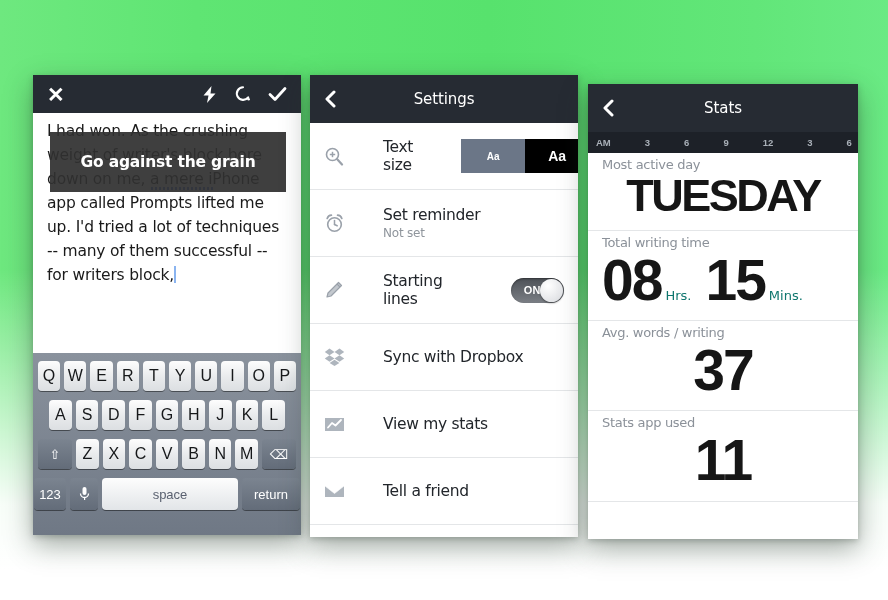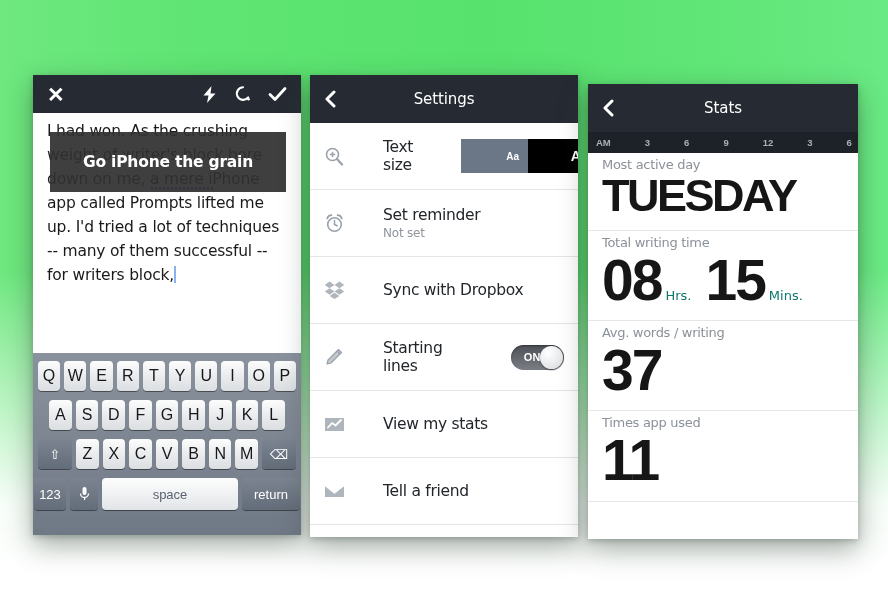--- a/index.html
+++ b/index.html
@@ -171,27 +171,26 @@
     font-family: "DejaVu Sans", sans-serif;
     font-size: 12px; color: #8f959c;
     margin-left: 5px; margin-top: 2px;
     letter-spacing: -0.2px;
   }
   .slabel-wrap { display: flex; flex-direction: column; justify-content: center; }
   .srow .grow { flex: 1; }
 
   .seg { display: flex; }
   .seg div {
-    width: 31px; height: 34px;
+    width: 64px; height: 34px;
     display: flex; align-items: center; justify-content: center;
     color: #fff;
     background: #6b7687;
     font-family: "Liberation Sans", sans-serif;
     font-weight: 600;
-    padding-left: 36px;
   }
   .seg div.s1 { font-size: 10px; }
   .seg div.s2 { font-size: 14px; background: #000; }
   .seg div.s3 { font-size: 18px; }
 
   .toggle {
     width: 66px; height: 25px; border-radius: 13px;
     background: linear-gradient(to bottom, #4d5157, #7b7f85);
     position: relative; display: flex; align-items: center;
     box-shadow: inset 0 1px 2px rgba(0,0,0,0.4);
@@ -238,20 +237,21 @@
     font-size: 13px; color: #8b9199;
     letter-spacing: -0.3px;
     margin-bottom: 1px;
   }
   .stat-value {
     font-family: "Liberation Sans", sans-serif;
     font-weight: bold;
     color: #161616;
     letter-spacing: -2px;
     line-height: 1.04;
+    text-align: center;
   }
   .v-day { font-size: 45px; letter-spacing: -2.5px; }
   .v-num { font-size: 57px; }
   .time-row { display: flex; align-items: baseline; }
   .unit {
     font-family: "DejaVu Sans", sans-serif;
     font-size: 13px; color: #0f766e;
     font-weight: normal; letter-spacing: 0;
     margin-left: 4px; margin-right: 14px;
   }
@@ -284,21 +284,21 @@
         <svg width="19" height="18" viewBox="0 0 19 18">
             <path d="M2 9.5 L7 14.5 L17 3.5" stroke="#ffffff" stroke-width="2.8" fill="none" stroke-linecap="round" stroke-linejoin="round"></path>
           </svg>
       </span>
     </div>
 
     <div class="editor-body">
       <div class="doc-text"><span>I had won. As the crushing weight of writer's block bore down on me, a mere iPhone app called Prompts lifted me up. I'd tried a lot of techniques -- many of them successful -- for writers block,</span><span class="caret"></span></div>
       <div class="squiggle"></div>
       <div class="prompt-overlay">
-        <span>Go iPhone the grain</span>
+        <span>Go against the grain</span>
       </div>
     </div>
 
     <div class="keyboard">
       <div class="krow r1">
         <div class="key">Q</div>
         <div class="key">W</div>
         <div class="key">E</div>
         <div class="key">R</div>
         <div class="key">T</div>
@@ -385,44 +385,44 @@
         </svg>
       </span>
       <span class="slabel-wrap">
         <span class="slabel">Set reminder</span>
         <span class="ssub">Not set</span>
       </span>
     </div>
 
     <div class="srow">
       <span class="sicon">
+        <svg width="20" height="20" viewBox="0 0 20 20">
+          <path d="M14.5 2.5 L17.5 5.5 L7 16 L3 17 L4 13 Z" fill="#c3c8ce" stroke="#9aa1aa" stroke-width="1.2" stroke-linejoin="round"></path>
+          <line x1="13" y1="4" x2="16" y2="7" stroke="#9aa1aa" stroke-width="1.1"></line>
+        </svg>
+      </span>
+      <span class="slabel">Starting lines</span>
+      <span class="grow"></span>
+      <div class="toggle">
+        <span class="tlabel">ON</span>
+        <span class="knob"></span>
+      </div>
+    </div>
+
+    <div class="srow">
+      <span class="sicon">
         <svg width="21" height="20" viewBox="0 0 21 20">
           <path d="M5.5 1.5 L0.8 5 L5.5 8.3 L10.5 5 Z" fill="#aeb5bd"></path>
           <path d="M15.5 1.5 L20.2 5 L15.5 8.3 L10.5 5 Z" fill="#aeb5bd"></path>
           <path d="M0.8 11.5 L5.5 8.3 L10.5 11.5 L5.5 14.8 Z" fill="#aeb5bd"></path>
           <path d="M20.2 11.5 L15.5 8.3 L10.5 11.5 L15.5 14.8 Z" fill="#aeb5bd"></path>
           <path d="M5.6 15.9 L10.5 12.8 L15.4 15.9 L10.5 19 Z" fill="#aeb5bd"></path>
         </svg>
       </span>
       <span class="slabel">Sync with Dropbox</span>
-    </div>
-
-    <div class="srow">
-      <span class="sicon">
-        <svg width="20" height="20" viewBox="0 0 20 20">
-          <path d="M14.5 2.5 L17.5 5.5 L7 16 L3 17 L4 13 Z" fill="#c3c8ce" stroke="#9aa1aa" stroke-width="1.2" stroke-linejoin="round"></path>
-          <line x1="13" y1="4" x2="16" y2="7" stroke="#9aa1aa" stroke-width="1.1"></line>
-        </svg>
-      </span>
-      <span class="slabel">Starting lines</span>
-      <span class="grow"></span>
-      <div class="toggle">
-        <span class="tlabel">ON</span>
-        <span class="knob"></span>
-      </div>
     </div>
 
     <div class="srow">
       <span class="sicon">
         <svg width="21" height="17" viewBox="0 0 21 17">
           <rect x="1" y="2" width="19" height="13" fill="#aeb5bd"></rect>
           <path d="M4 11.5 L8 7 L11.5 9.5 L17 4" stroke="#ffffff" stroke-width="1.8" fill="none" stroke-linecap="round" stroke-linejoin="round"></path>
         </svg>
       </span>
       <span class="slabel">View my stats</span>
@@ -476,18 +476,18 @@
         <span class="unit">Mins.</span>
       </div>
     </div>
 
     <div class="statblock">
       <div class="stat-label">Avg. words / writing</div>
       <div class="stat-value v-num">37</div>
     </div>
 
     <div class="statblock">
-      <div class="stat-label">Times app used</div>
+      <div class="stat-label">Stats app used</div>
       <div class="stat-value v-num">11</div>
     </div>
   </div>
 
 </div>
 
 </body></html>

